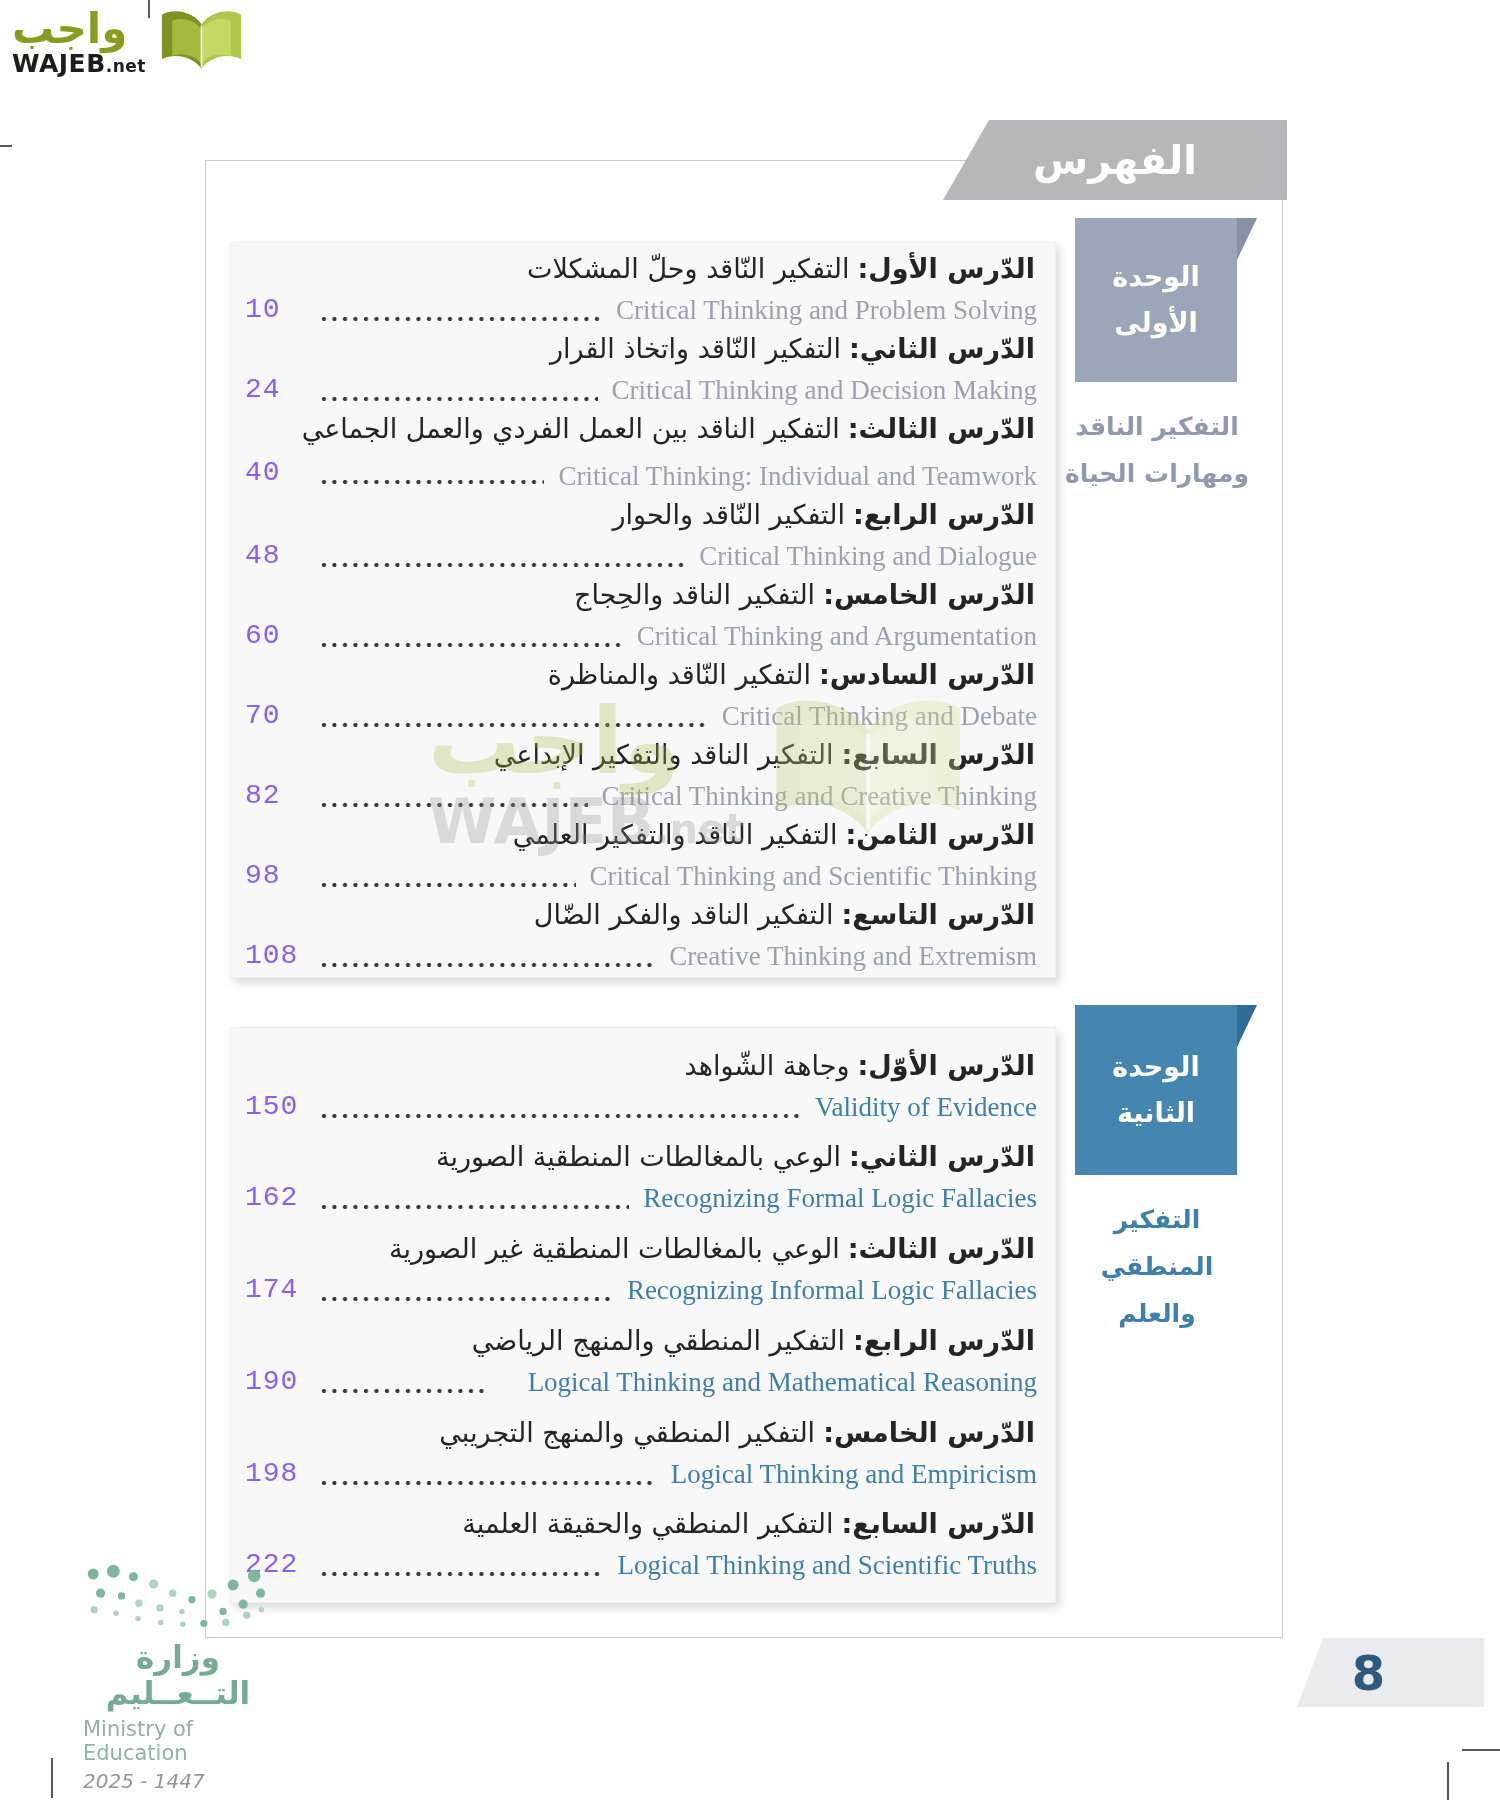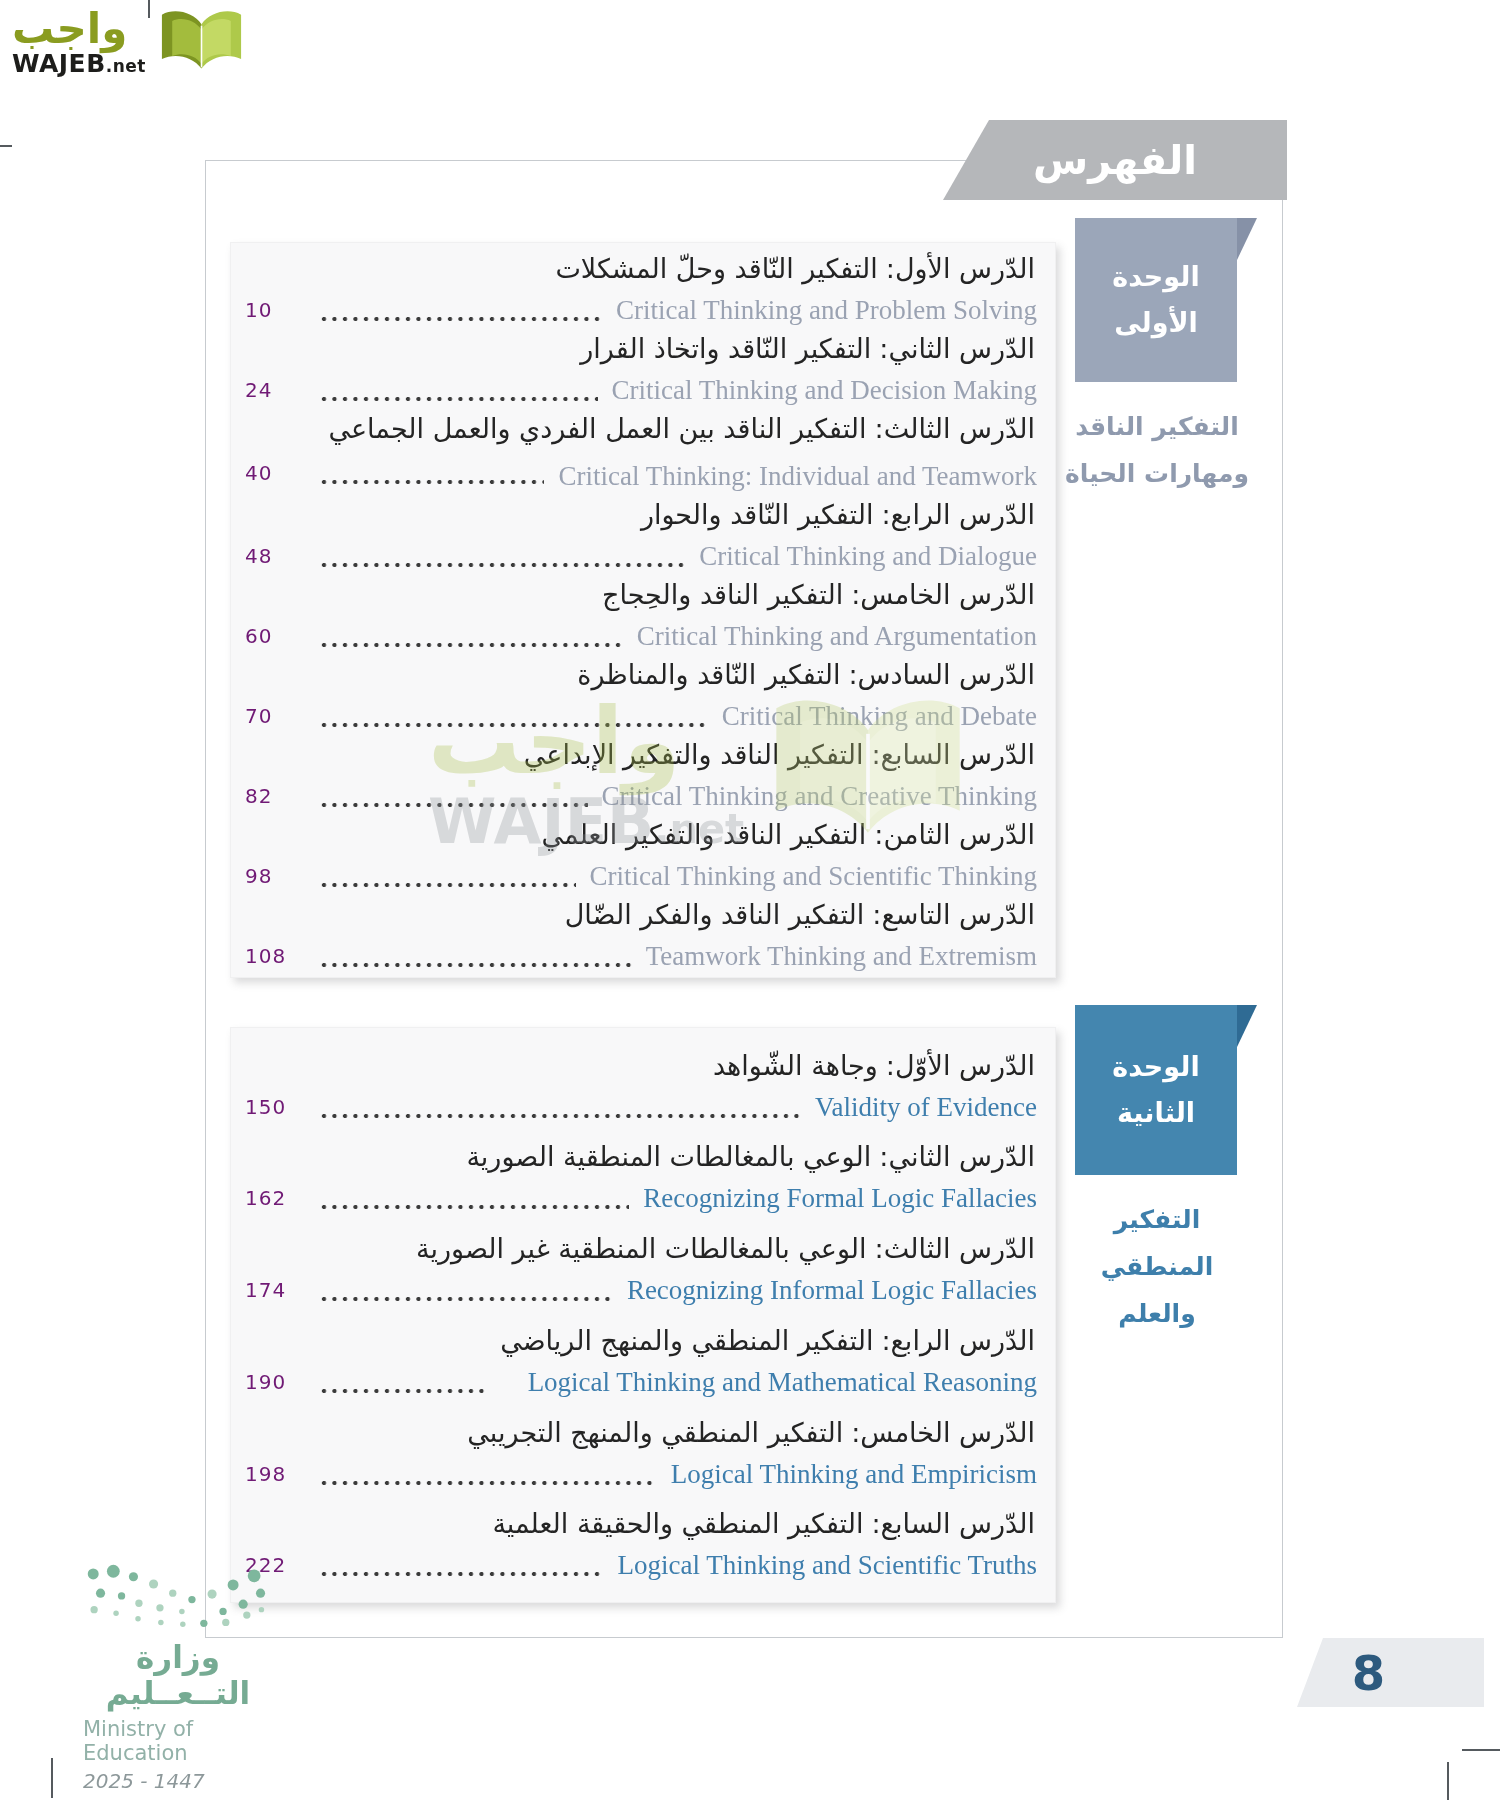--- a/index.html
+++ b/index.html
@@ -39,23 +39,23 @@
   .sub2{top:1196px;}
 
   
   .lessons-box{position:absolute;left:230px;width:826px;background:#f8f8f9;border:1px solid #f0f0f1;
                box-shadow:4px 5px 8px rgba(90,90,95,.22);box-sizing:border-box;display:flex;
                flex-direction:column;justify-content:space-evenly;padding:6px 14px 6px 8px;z-index:1;}
   .box1{top:242px;height:736px;}
   .box2{top:1027px;height:576px;}
   .lesson{display:flex;flex-direction:column;}
   .ar-line{direction:rtl;text-align:right;font-size:27px;color:#242424;padding-right:6px;line-height:40px;}
-  .ar-label{font-weight:normal;margin-left:8px;}
+  .ar-label{font-weight:bold;margin-left:8px;}
   .en-line{display:flex;align-items:center;margin-top:2px;padding:0 4px 0 6px;line-height:38px;}
-  .pg{font-size:20px;color:#701a75;min-width:60px;letter-spacing:1px;}
+  .pg{font-size:28px;color:#8b5cf6;min-width:60px;letter-spacing:1px;font-family:Liberation Mono, monospace;}
   .leader{flex:1;height:10px;margin:0 14px;align-self:center;transform:translateY(9px);
           background-image:radial-gradient(circle at 5px 5px,#3a3a3a 1.8px,rgba(0,0,0,0) 2.4px);
           background-size:10.5px 10px;background-repeat:repeat-x;background-position:left center;}
   .en-title{font-family:"Liberation Serif",serif;font-size:27px;white-space:nowrap;}
 
   
   .watermark{position:absolute;left:428px;top:688px;display:flex;align-items:center;opacity:.3;
              z-index:5;pointer-events:none;}
   .wm-text{display:flex;flex-direction:column;align-items:flex-start;}
   .wm-ar{font-size:92px;font-weight:bold;color:#a8bf49;line-height:98px;direction:rtl;}
@@ -216,21 +216,21 @@
     </div>
   </div>
 
   <div class="lesson">
     <div class="ar-line">
       <span class="ar-label">الدّرس التاسع:</span><span class="ar-title">التفكير الناقد والفكر الضّال</span>
     </div>
     <div class="en-line">
       <span class="pg">108</span>
       <span class="leader"></span>
-      <span class="en-title" style="color: rgb(154, 162, 178);">Teamwork Thinking and Extremism</span>
+      <span class="en-title" style="color: rgb(154, 162, 178);">Creative Thinking and Extremism</span>
     </div>
   </div>
 </div>
   <div class="lessons-box box2">
   <div class="lesson">
     <div class="ar-line">
       <span class="ar-label">الدّرس الأوّل:</span><span class="ar-title">وجاهة الشّواهد</span>
     </div>
     <div class="en-line">
       <span class="pg">150</span>

